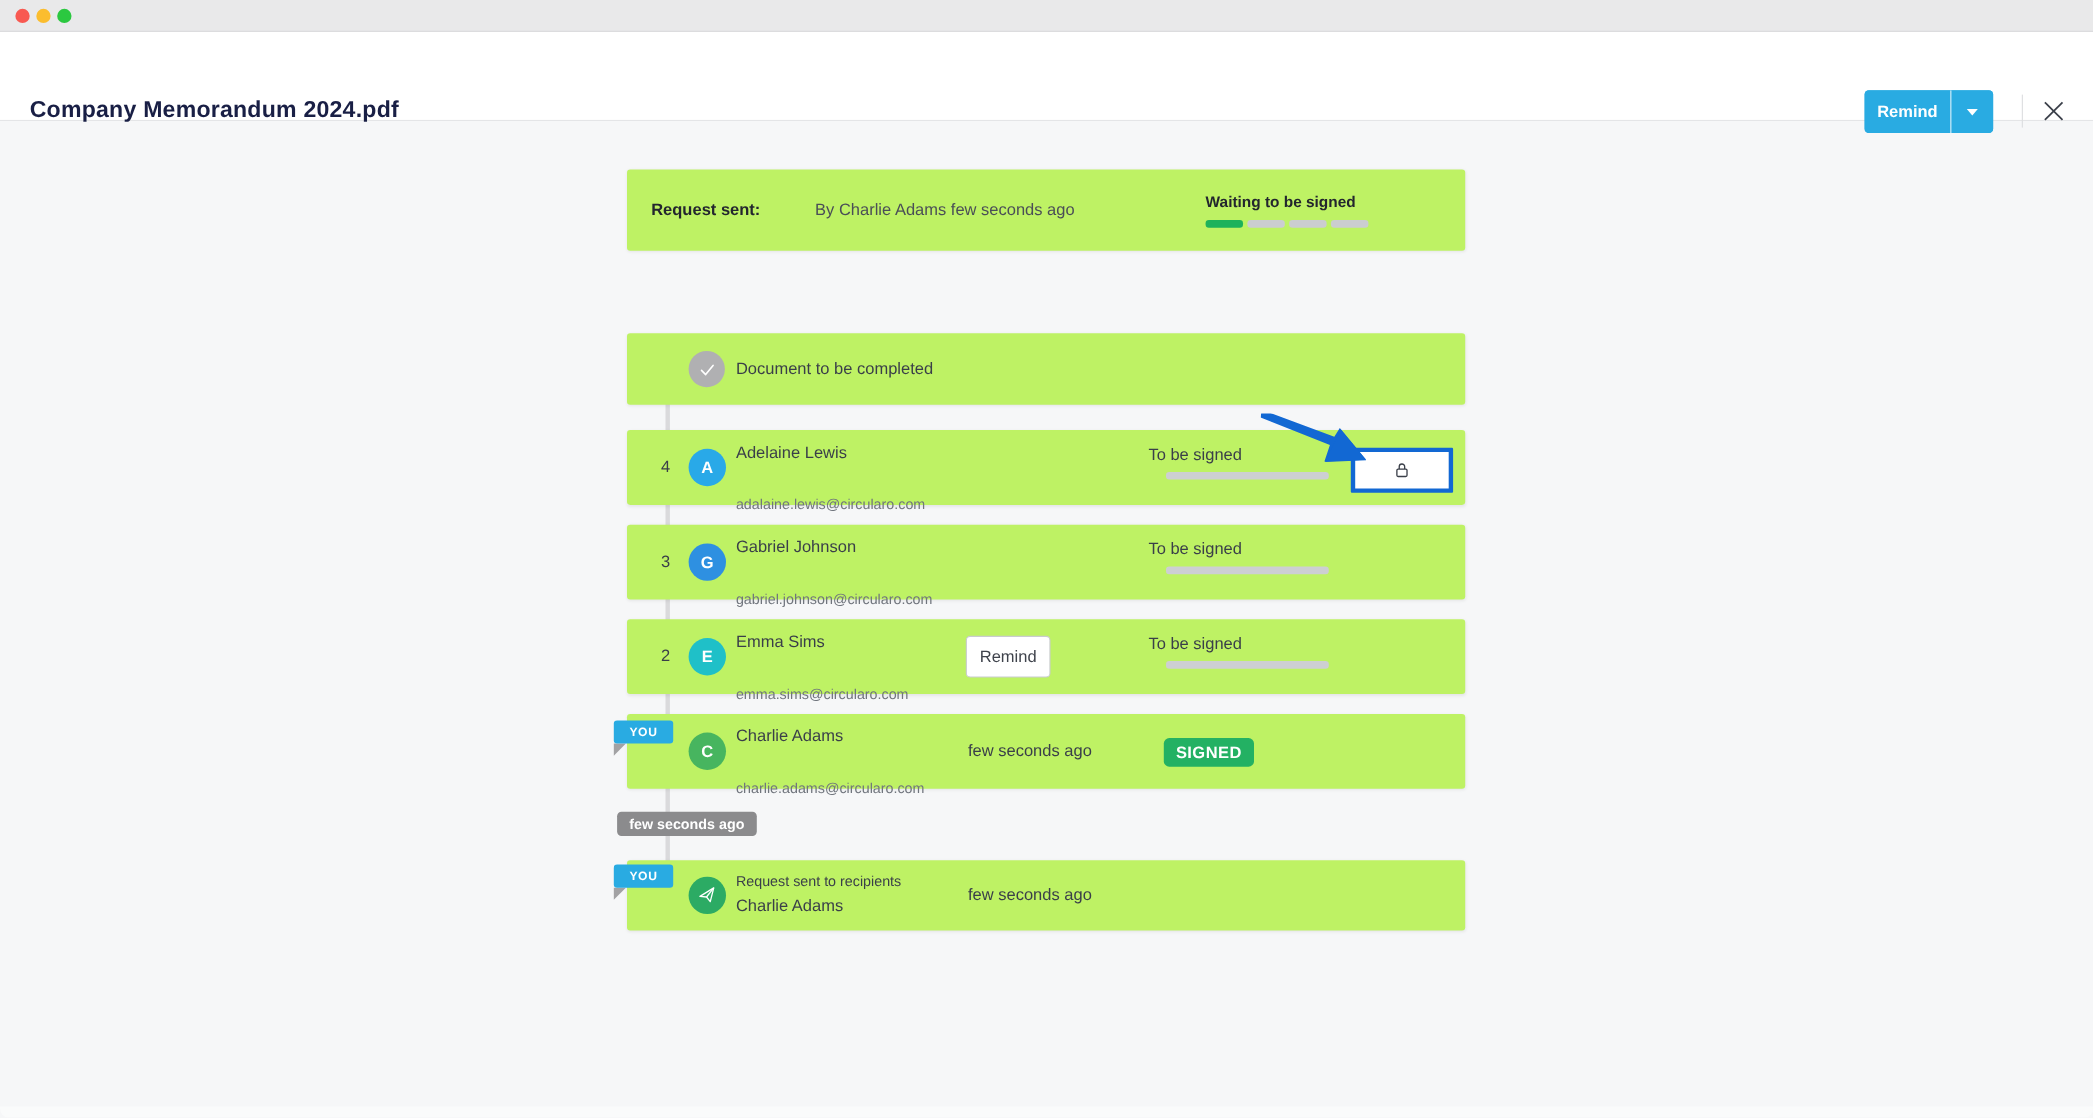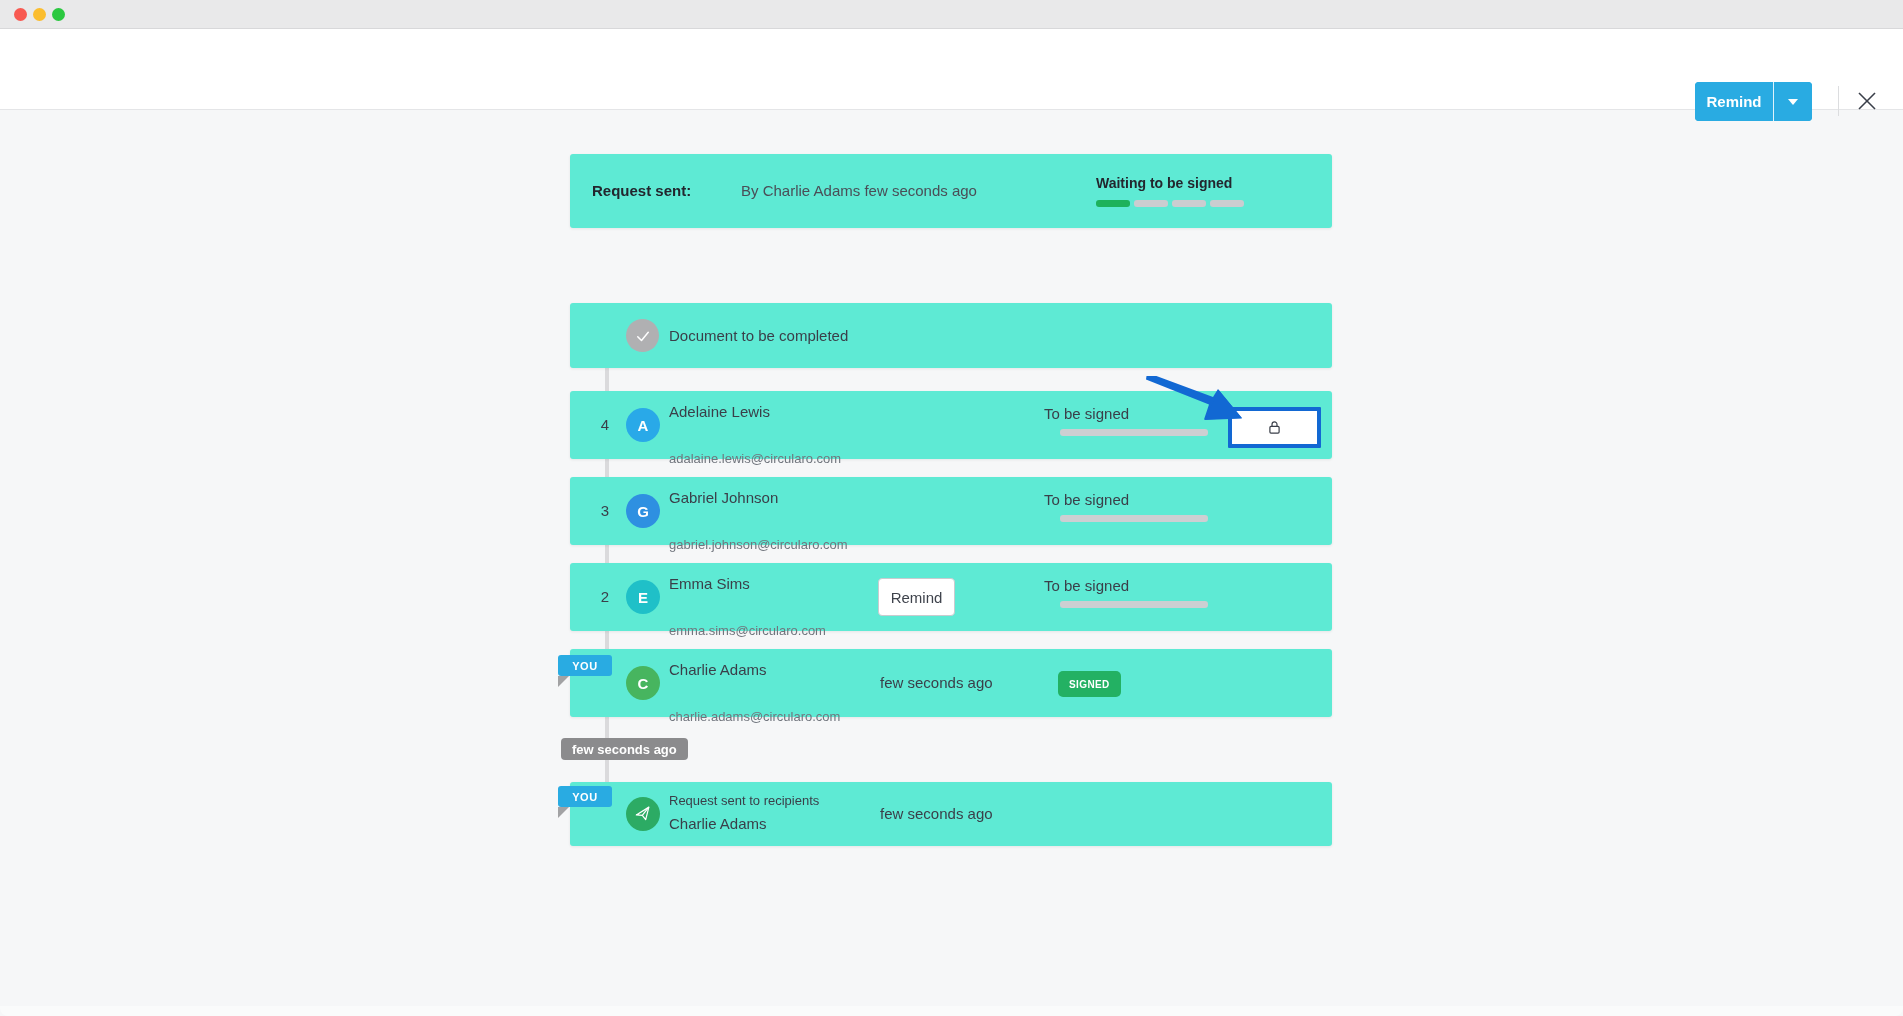--- a/index.html
+++ b/index.html
@@ -51,21 +51,21 @@
   .header-divider {
     position:absolute; left:1838px; top:57px; width:1px; height:30px; background:#dcdddf;
   }
   .close-btn {
     position:absolute; left:1854px; top:60px; width:26px; height:26px;
     background:none; border:none; cursor:pointer; padding:0;
   }
 
   
   .card {
-    position:absolute; left:570px; width:762px; background:#5eead4;
+    position:absolute; left:570px; width:762px; background:#bef264;
     border-radius:3px; box-shadow:0 1px 3px rgba(0,0,0,.07);
     z-index:1;
   }
   .request-card { top:154px; height:74px; }
   .req-label { position:absolute; left:22px; top:28px; font-size:15px; font-weight:bold; color:#23262e; }
   .req-info  { position:absolute; left:131px; top:28px; font-size:15px; color:#4a4e57;margin-left:40px; }
   .req-status-title { position:absolute; left:526px; top:21px; font-size:14px; font-weight:bold; color:#23262e; }
   .req-progress { position:absolute; left:526px; top:46px; display:flex; gap:4px; }
   .req-progress .seg { width:34px; height:7px; border-radius:3px; background:#cbcdd0; }
   .req-progress .seg.done { background:#1db25b; }
@@ -110,21 +110,21 @@
 
   .remind-outline-btn {
     position:absolute; left:308px; top:15px; width:77px; height:38px;
     background:#ffffff; border:1px solid #c9cbcf; border-radius:4px;
     font-size:15px; color:#3f434c; cursor:pointer;
     font-family:"Liberation Sans", sans-serif;
   }
   .signed-badge {
     position:absolute; left:488px; top:22px; height:26px; padding:0 11px;
     background:#23b163; border-radius:5px; color:#ffffff; font-weight:bold;
-    font-size:10px; letter-spacing:.4px; display:flex; align-items:center;
+    font-size:15px; letter-spacing:.4px; display:flex; align-items:center;
   }
 
   .lock-box {
     position:absolute; left:658px; top:16px; width:93px; height:41px;
     border:4px solid #1268d3; background:#ffffff; border-radius:1px;
     display:flex; align-items:center; justify-content:center; cursor:pointer;
   }
   .pointer-arrow { position:absolute; left:1146px; top:376px; z-index:5; }
 
   .you-badge {
@@ -164,20 +164,21 @@
 </head>
 <body>
 
 <div class="titlebar">
   <span class="traffic t-red"></span>
   <span class="traffic t-yellow"></span>
   <span class="traffic t-green"></span>
 </div>
 
 <div class="header">
+  <div class="doc-title">Company Memorandum 2024.pdf</div>
 
   <div class="remind-group">
     <button class="remind-main">Remind</button>
     <button class="remind-caret">
       <span class="caret-down"></span>
     </button>
   </div>
 
   <div class="header-divider"></div>
 

